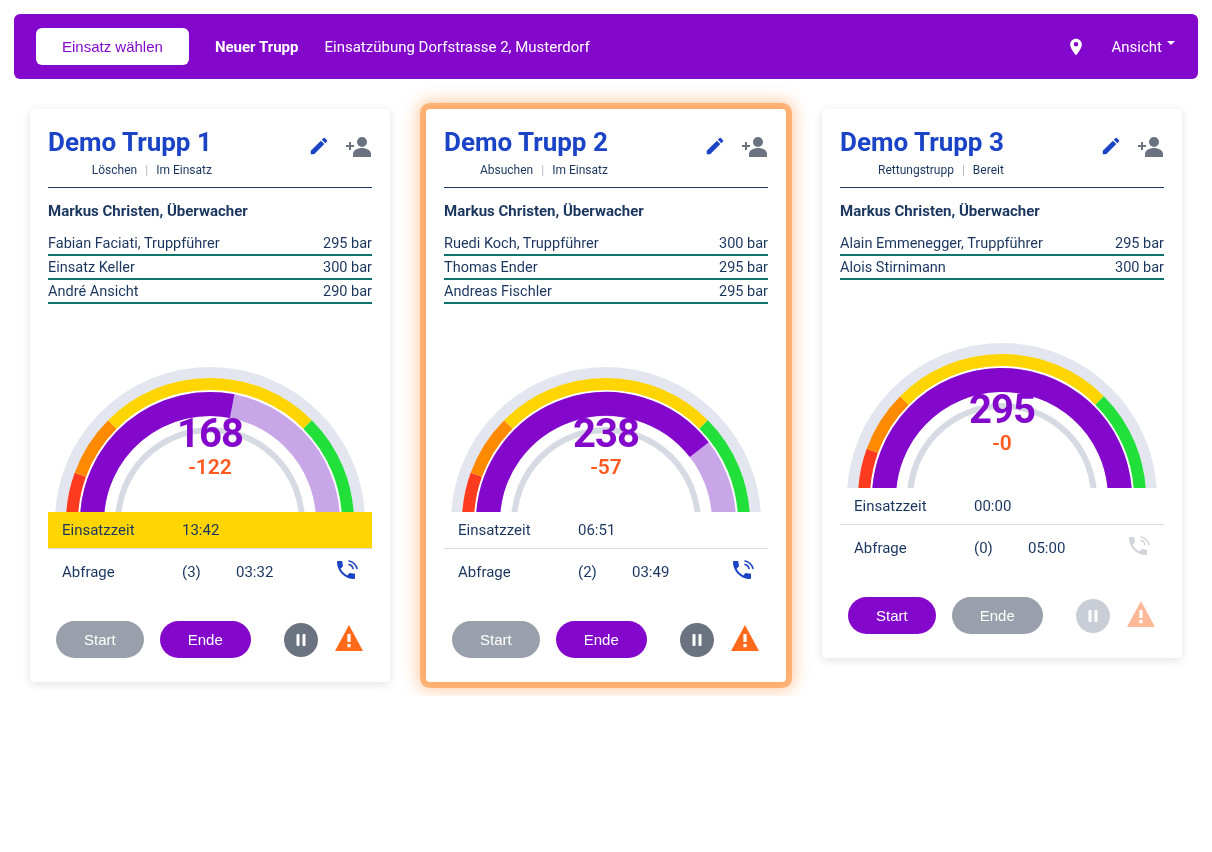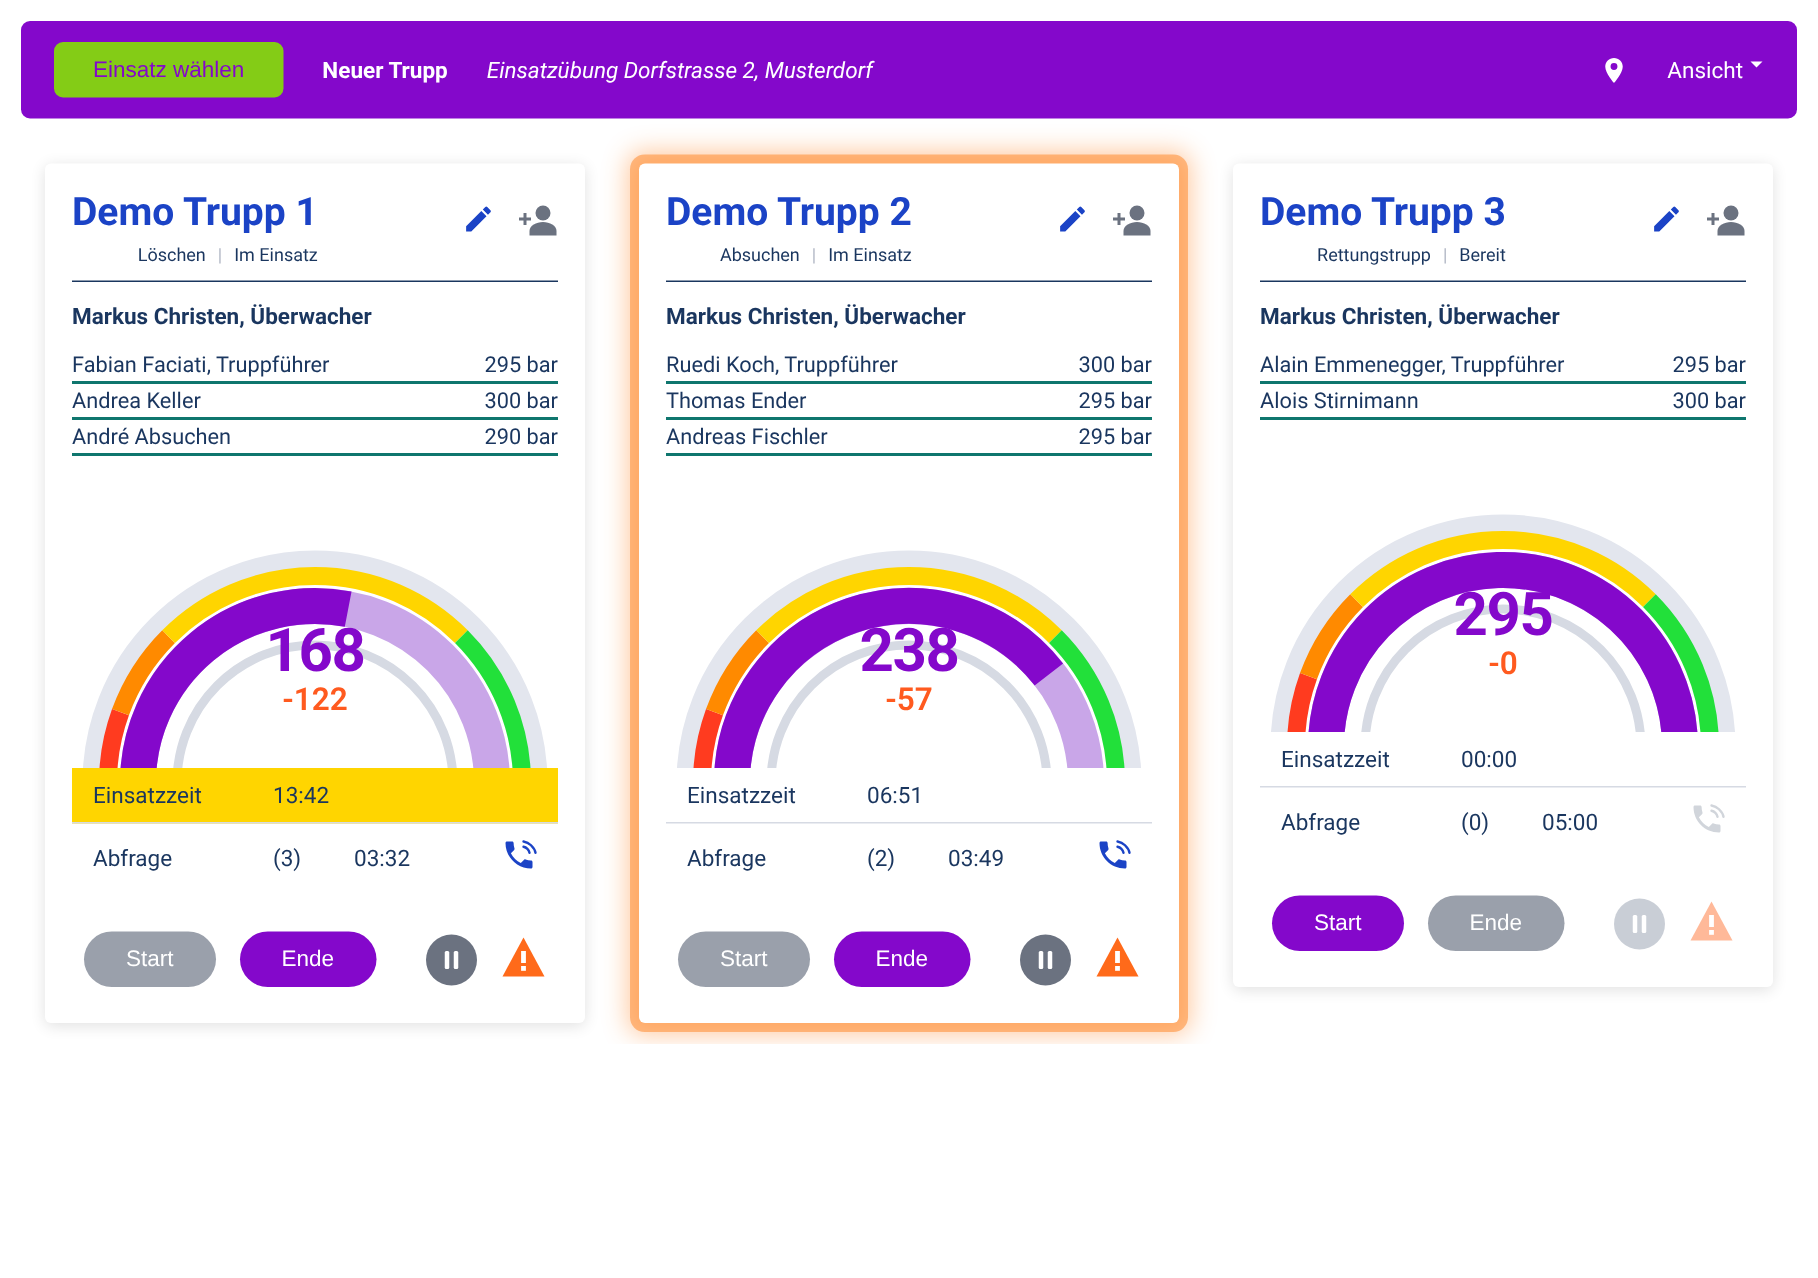--- a/index.html
+++ b/index.html
@@ -1,21 +1,21 @@
 <!DOCTYPE html>
 <html><head>
 <meta charset="utf-8">
 <style>
   * { box-sizing: border-box; margin: 0; padding: 0; }
   body { font-family: -apple-system, BlinkMacSystemFont, "Segoe UI", Roboto, Arial, sans-serif; background: #fff; color: #1a365f; width: 1212px; }
   .app { padding: 14px; }
   .navbar { background: #8408cb; border-radius: 6px; display: flex; align-items: center; padding: 14px 22px; gap: 26px; color: #fff; }
-  .btn-white { background: #84cc16; color: #8408cb; border: none; border-radius: 6px; padding: 10px 26px; font-size: 15px; font-weight: 500; cursor: pointer; }
+  .btn-white { background: #ffffff; color: #8408cb; border: none; border-radius: 6px; padding: 10px 26px; font-size: 15px; font-weight: 500; cursor: pointer; }
   .nav-link { color: #fff; font-size: 15px; font-weight: 700; cursor: pointer; }
-  .nav-text { color: #fff; font-size: 15px; font-style: italic; font-weight: 400; }
+  .nav-text { color: #fff; font-size: 15px; font-weight: 400; }
   .nav-spacer { flex: 1; }
   .nav-icon { color: #fff; cursor: pointer; display: flex; align-items: center; }
   .nav-view { color: #fff; font-size: 15px; cursor: pointer; display: flex; align-items: flex-start; gap: 4px; }
   .cards { display: flex; gap: 36px; margin-top: 30px; padding: 0 16px; align-items: flex-start; }
   .card { flex: 1; background: #fff; border-radius: 4px; box-shadow: 0 2px 10px rgba(0,0,0,0.12); padding: 18px 18px 24px 18px; position: relative; }
   .card.highlight { box-shadow: 0 0 0 6px rgba(255,140,50,0.55), 0 0 16px 8px rgba(255,140,50,0.45); }
   .card-header { display: flex; justify-content: space-between; align-items: flex-start; border-bottom: 1.5px solid #1a365f; padding-bottom: 10px; text-align: right; }
   .card-title { font-size: 26px; font-weight: 700; color: #1b43c6; cursor: pointer; }
   .card-sub { margin-top: 6px; font-size: 12px; color: #1a365f; }
   .card-sub .sep { color: #b0b6c4; margin: 0 8px; }
@@ -92,25 +92,25 @@
             </span>
           </div>
         </div>
         <div class="supervisor">Markus Christen, Überwacher</div>
         <div class="members">
           <div class="member-row">
             <span>Fabian Faciati, Truppführer</span>
             <span>295 bar</span>
           </div>
           <div class="member-row">
-            <span>Andrea Keller</span>
+            <span>Einsatz Keller</span>
             <span>300 bar</span>
           </div>
           <div class="member-row">
-            <span>André Absuchen</span>
+            <span>André Ansicht</span>
             <span>290 bar</span>
           </div>
         </div>
         <div class="gauge-wrap">
           <svg class="gauge-svg" width="320" height="160" viewBox="0 0 320 160">
             <path d="M 12 159.99999999999997 A 148 148 0 0 1 308 160" stroke="#e3e6ee" stroke-width="14" fill="none" stroke-linecap="round"></path>
             <path d="M 22 159.99999999999997 A 138 138 0 0 1 30.32241833154464 112.80122022105769" stroke="#ff3b1f" stroke-width="12" fill="none"></path>
             <path d="M 30.32241833154464 112.80122022105769 A 138 138 0 0 1 62.41926419625645 62.419264196256435" stroke="#ff8a00" stroke-width="12" fill="none"></path>
             <path d="M 62.41926419625645 62.419264196256435 A 138 138 0 0 1 257.58073580374355 62.41926419625645" stroke="#ffd500" stroke-width="12" fill="none"></path>
             <path d="M 257.58073580374355 62.41926419625645 A 138 138 0 0 1 298 160" stroke="#22e03a" stroke-width="12" fill="none"></path>

